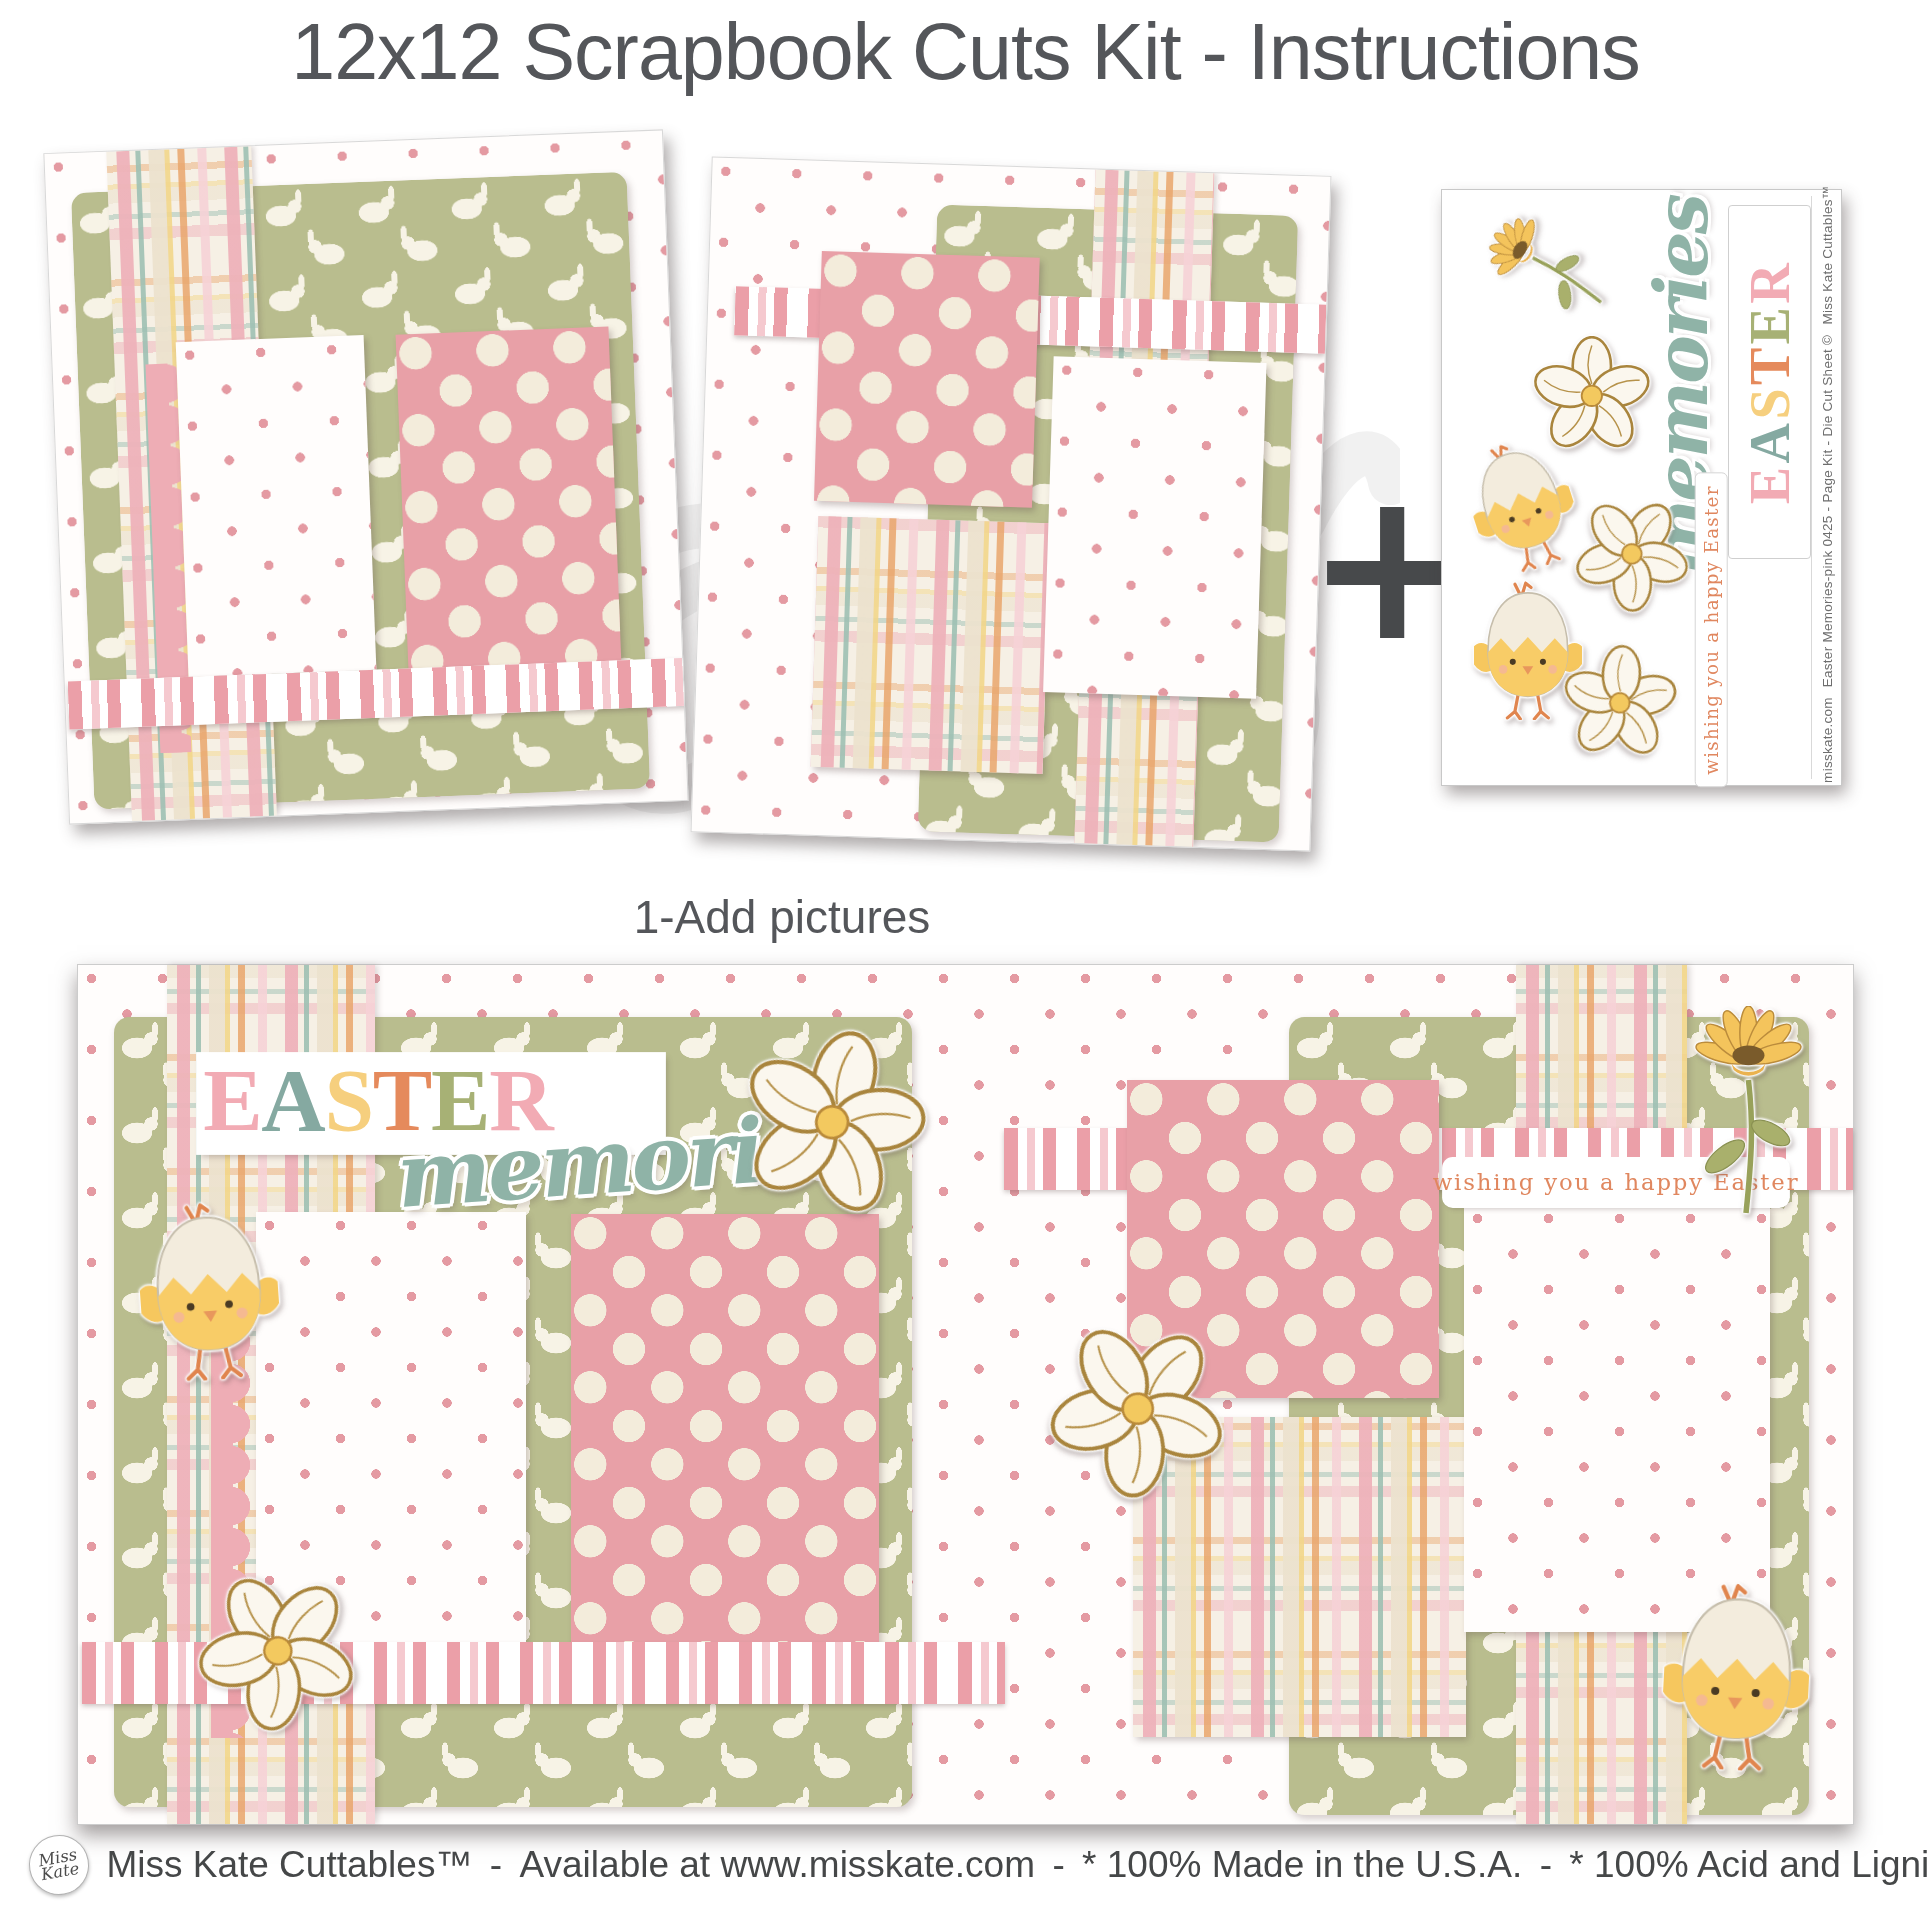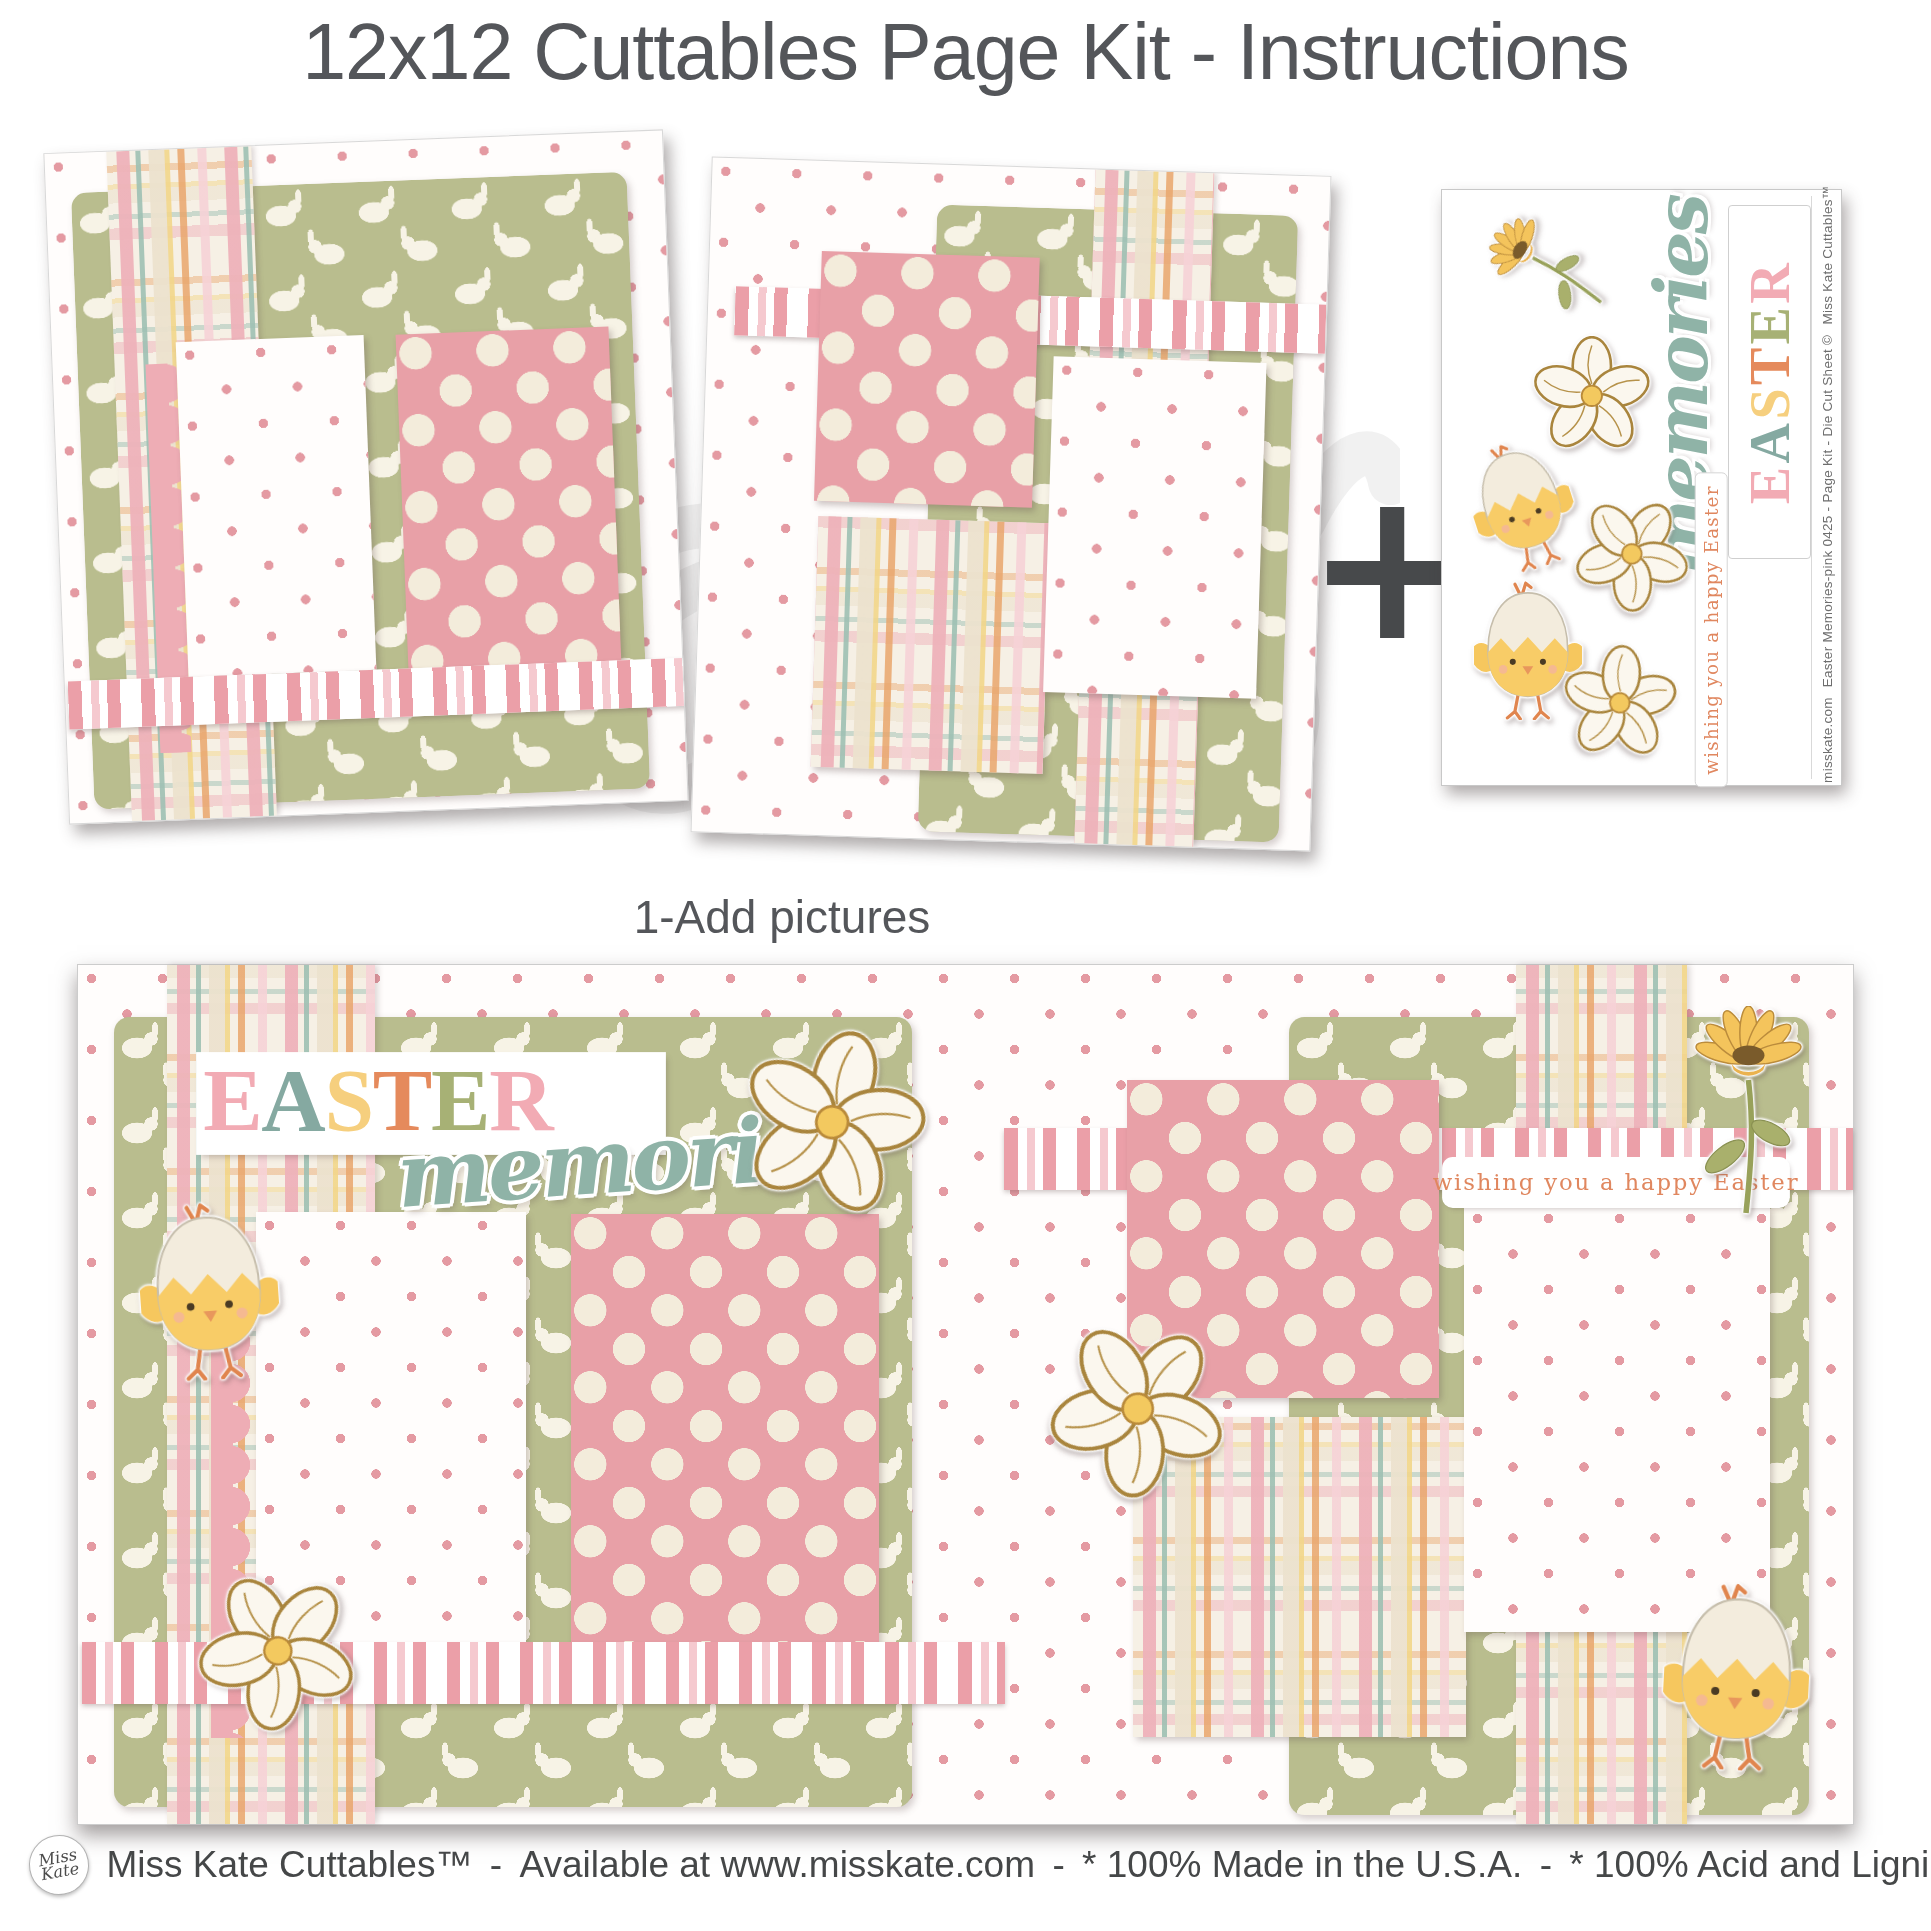--- a/index.html
+++ b/index.html
@@ -207,21 +207,21 @@
 </svg>
 
 <svg class="watermark" width="946" height="734" viewBox="0 0 980 760" data-name="watermark-swirl">
   <g fill="none" stroke="#ededed" stroke-width="46" stroke-linecap="round" opacity=".8">
     <path d="M70 430 C150 240 320 200 350 330 C375 445 260 565 180 520 C100 475 170 330 290 305 C400 282 460 345 445 455 C432 548 500 580 570 520"></path>
     <path d="M600 500 C660 380 780 330 850 390 C905 440 860 560 760 555"></path>
     <path d="M880 250 C920 170 960 160 970 210"></path>
   </g>
 </svg>
 
-<h1 class="title layer" data-name="page-title">12x12 Cuttables Page Kit - Instructions</h1>
+<h1 class="title layer" data-name="page-title">12x12 Scrapbook Cuts Kit - Instructions</h1>
 
 <section class="page-thumb p1 dots-white layer" data-name="layout-page-1-preview">
   <div class="design design-left" data-name="page-1-design">
     <div class="el bunny bunny-paper" data-name="bunny-pattern-paper"></div>
     <div class="el plaid-strip plaid" data-name="plaid-paper-strip"></div>
     <div class="el scallop-strip scallop" data-name="scallop-border"></div>
     <div class="el mat-white dots-white" data-name="photo-mat-white"></div>
     <div class="el mat-pink polka-pink" data-name="photo-mat-pink"></div>
 
     <div class="el ribbon stripes" data-name="striped-ribbon"></div>

